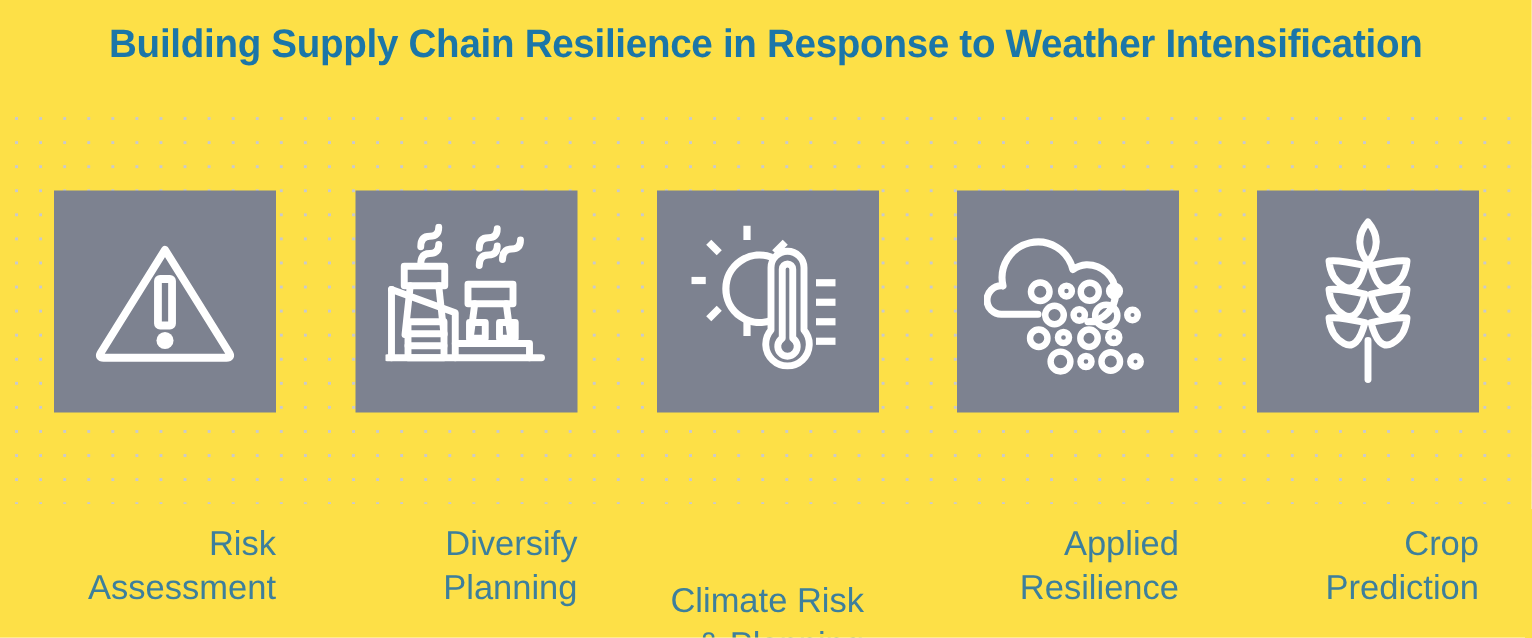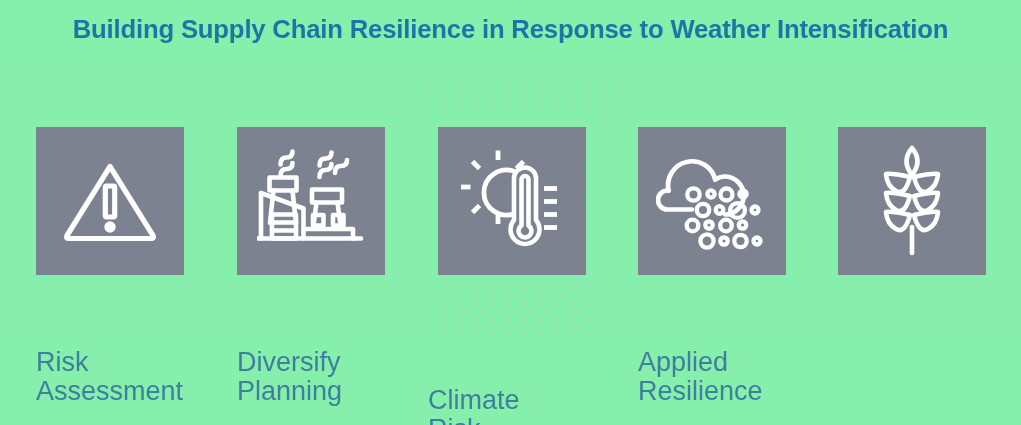--- a/index.html
+++ b/index.html
@@ -12,21 +12,21 @@
     background: #ffffff;
     font-family: "Liberation Sans", sans-serif;
     overflow: hidden;
     position: relative;
   }
 
   #infographic {
     position: relative;
     width: 1021px;
     height: 425px;
-    background: #86efac;
+    background: #fde047;
   }
 
   
   .title {
     position: absolute;
     left: 0;
     top: 14px;
     width: 1021px;
     text-align: center;
     font-family: "Liberation Sans Narrow", "Liberation Sans", sans-serif;
@@ -85,23 +85,23 @@
     position: absolute;
     left: 36px;
     top: 348px;
     width: 950px;
     height: 72px;
   }
   .caption {
     position: absolute;
     top: 0;
     width: 148px;
-    text-align: left;
+    text-align: right;
     color: #3d7f9c;
-    font-size: 27px;
+    font-size: 23px;
     line-height: 29px;
     font-weight: 400;
     white-space: pre-line;
   }
   .caption:nth-of-type(1) { left: 0px; }
   .caption:nth-of-type(2) { left: 201px; }
   .caption:nth-of-type(3) { left: 392px; margin-top: 38px; }
   .caption:nth-of-type(4) { left: 602px; }
   .caption:nth-of-type(5) { left: 802px; }
   
@@ -260,15 +260,17 @@
 
   <div class="captions">
     <div class="caption">Risk
 Assessment</div>
     <div class="caption">Diversify
 Planning</div>
     <div class="caption">Climate Risk
 &amp; Planning</div>
     <div class="caption">Applied
 Resilience</div>
+    <div class="caption">Crop
+Prediction</div>
   </div>
 
 </div>
 
 </body></html>

